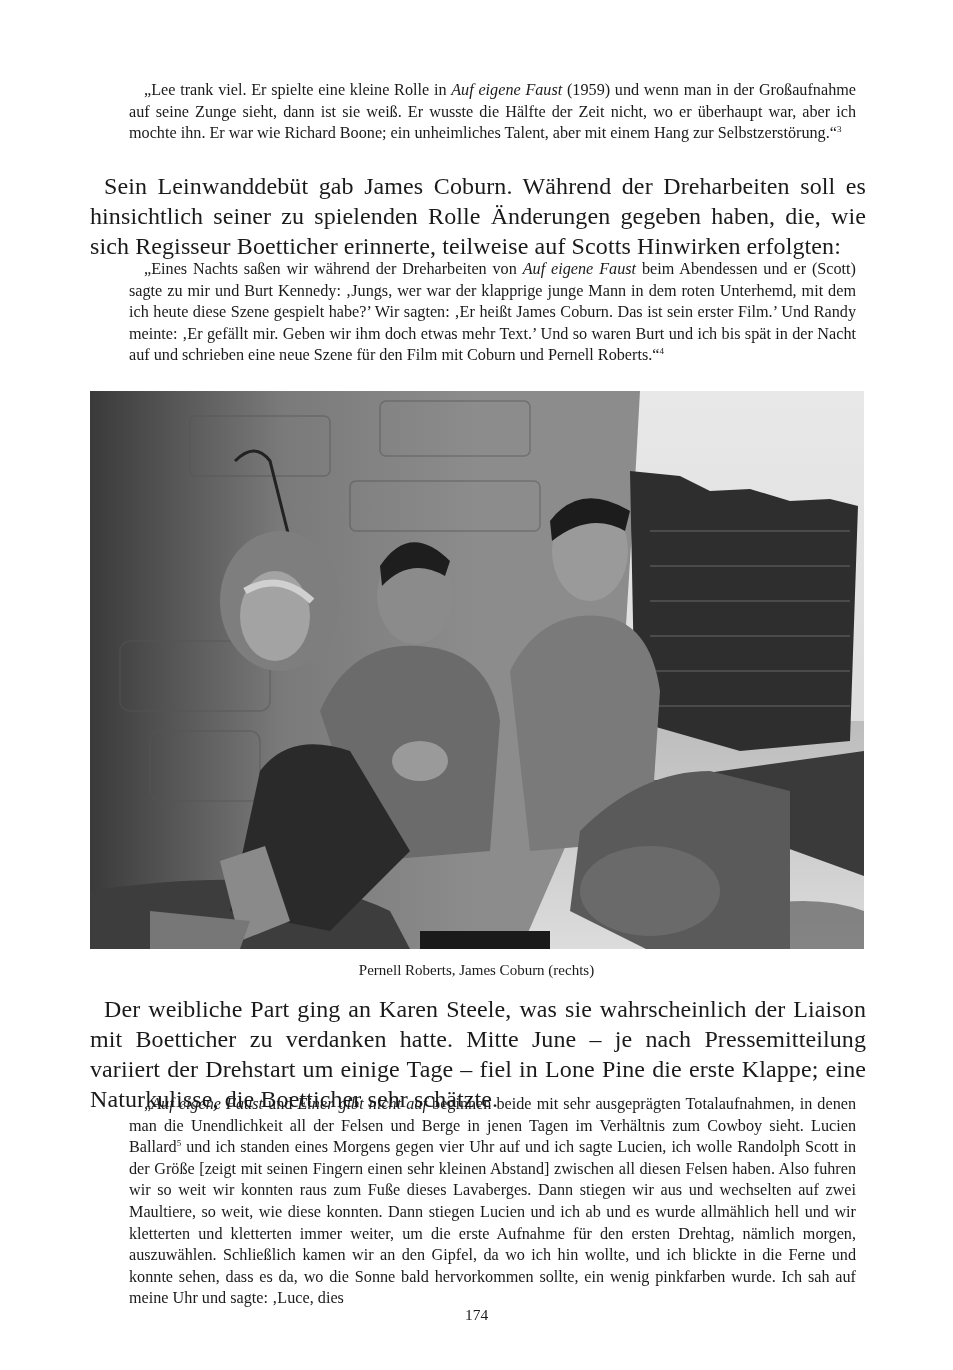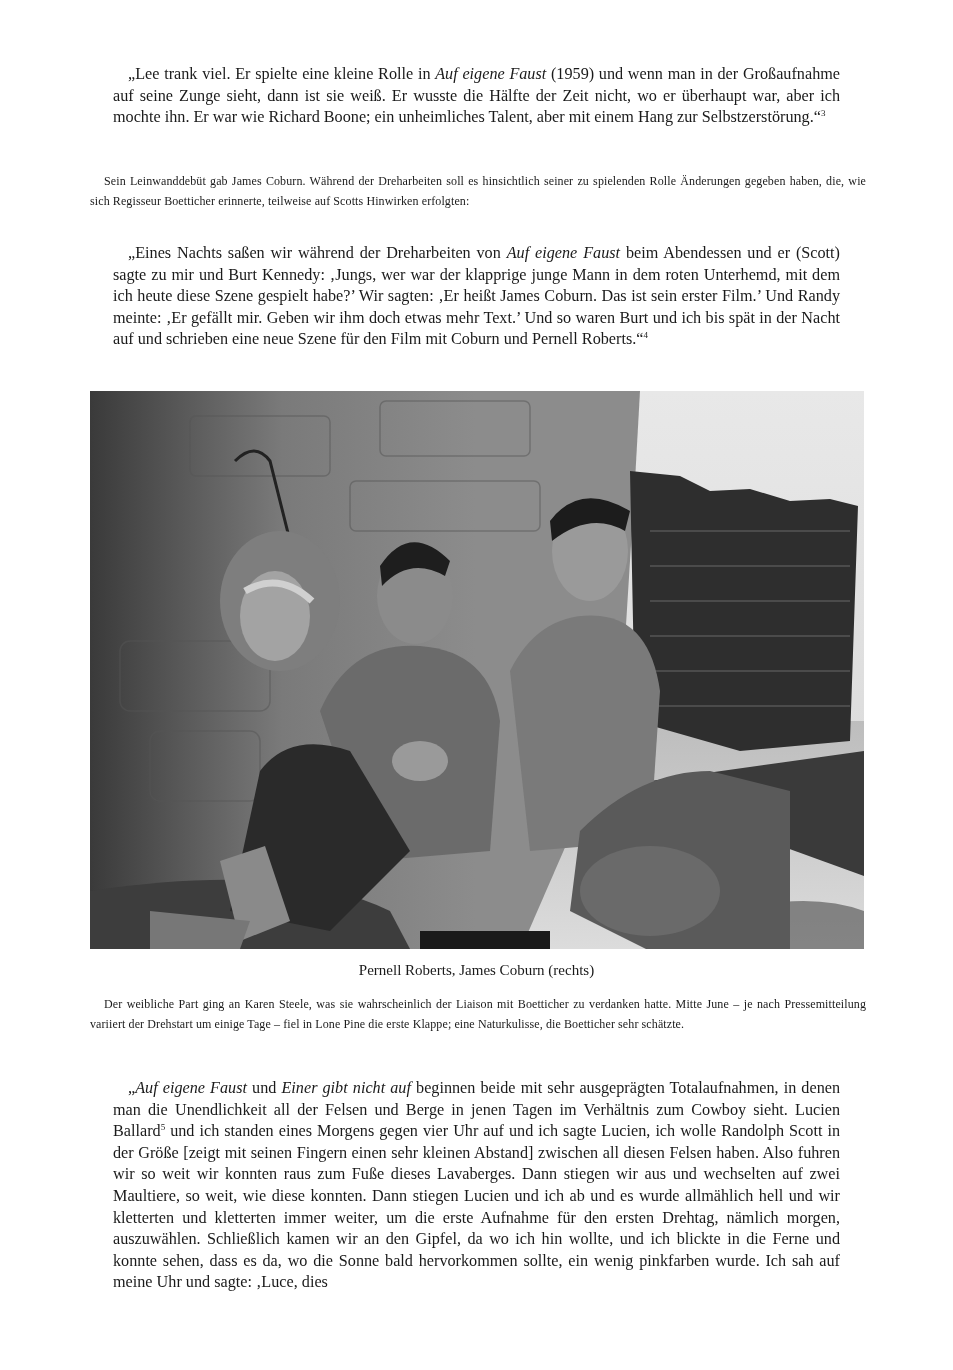--- a/index.html
+++ b/index.html
@@ -2,26 +2,26 @@
 <html><head>
 <meta charset="utf-8">
 <style>
   html, body { margin: 0; padding: 0; background: #ffffff; }
   body { width: 953px; height: 1370px; position: relative; overflow: hidden; color: #1a1a1a; }
   .page { position: absolute; left: 0; top: 0; width: 953px; height: 1370px; }
   .quote {
     position: absolute; left: 113px; width: 727px;
     font-family: "Liberation Serif", "DejaVu Serif", serif;
     font-size: 16.2px; line-height: 21.6px; text-align: justify;
-    text-indent: 15px; margin: 0;
+    text-indent: 15px; margin: 16px;
   }
   .body-p {
     position: absolute; left: 90px; width: 776px;
     font-family: "Liberation Serif", "DejaVu Serif", serif;
-    font-size: 12px; line-height: 20px; text-align: justify;
+    font-size: 24px; line-height: 30px; text-align: justify;
     text-indent: 14px; margin: 0; letter-spacing: 0.1px;
   }
   .quote i, .body-p i { font-style: italic; }
   sup { font-size: 9px; vertical-align: 6px; line-height: 0; }
   .figure { position: absolute; left: 90px; top: 391px; width: 774px; height: 558px; overflow: hidden; background: #6a6a6a; }
   .caption {
     position: absolute; left: 0; width: 953px; top: 961px; text-align: center;
     font-family: "Liberation Serif", serif; font-size: 15px; line-height: 18px;
   }
   .pagenum {
@@ -112,13 +112,14 @@
       <ellipse cx="280" cy="710" rx="40" ry="20" fill="#e4e4e4"></ellipse>
     </svg>
   </div>
 
   <div class="caption">Pernell Roberts, James Coburn (rechts)</div>
 
   <p class="body-p" style="top:994px;">Der weibliche Part ging an Karen Steele, was sie wahrscheinlich der Liaison mit Boetticher zu verdanken hatte. Mitte June – je nach Pressemitteilung variiert der Drehstart um einige Tage – fiel in Lone Pine die erste Klappe; eine Naturkulisse, die Boetticher sehr schätzte.</p>
 
   <p class="quote" style="top:1078px;"><span>„</span><i>Auf eigene Faust</i><span> und </span><i>Einer gibt nicht auf</i><span> beginnen beide mit sehr ausgeprägten Totalaufnahmen, in denen man die Unendlichkeit all der Felsen und Berge in jenen Tagen im Verhältnis zum Cowboy sieht. Lucien Ballard</span><sup>5</sup><span> und ich standen eines Morgens gegen vier Uhr auf und ich sagte Lucien, ich wolle Randolph Scott in der Größe [zeigt mit seinen Fingern einen sehr kleinen Abstand] zwischen all diesen Felsen haben. Also fuhren wir so weit wir konnten raus zum Fuße dieses Lavaberges. Dann stiegen wir aus und wechselten auf zwei Maultiere, so weit, wie diese konnten. Dann stiegen Lucien und ich ab und es wurde allmählich hell und wir kletterten und kletterten immer weiter, um die erste Aufnahme für den ersten Drehtag, nämlich morgen, auszuwählen. Schließlich kamen wir an den Gipfel, da wo ich hin wollte, und ich blickte in die Ferne und konnte sehen, dass es da, wo die Sonne bald hervorkommen sollte, ein wenig pinkfarben wurde. Ich sah auf meine Uhr und sagte: ‚Luce, dies</span></p>
 
+  <div class="pagenum">174</div>
 </div>
 
 </body></html>

